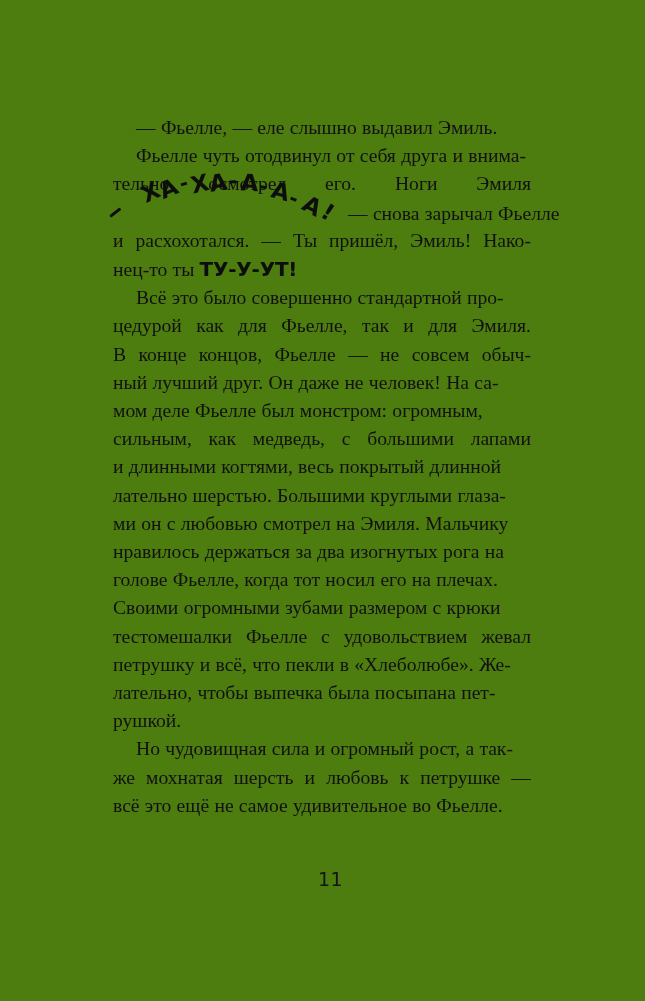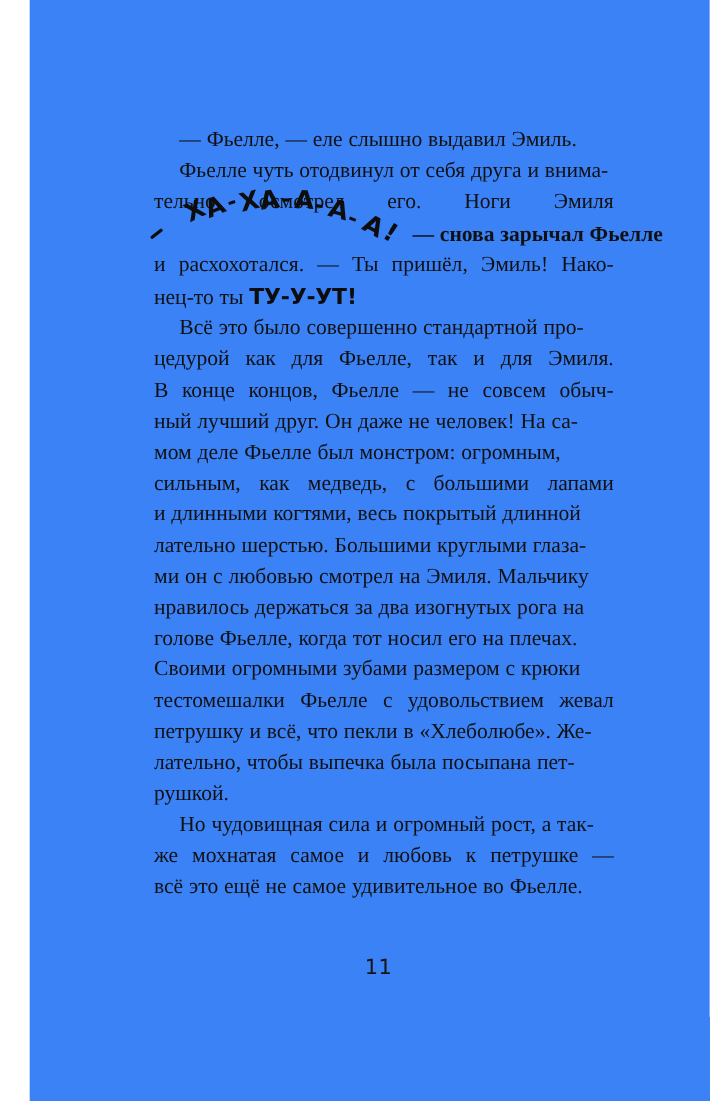--- a/index.html
+++ b/index.html
@@ -13,22 +13,21 @@
     position: relative;
     overflow: hidden;
     font-family: "Liberation Serif", "DejaVu Serif", serif;
     color: #111111;
     -webkit-font-smoothing: antialiased;
   }
 
   .page {
     position: absolute;
     inset: 0;
-    background: #3b82f6;
-    margin-left: 27px;
+    background: #4d7c0f;
   }
 
   .text-column {
     position: absolute;
     left: 113px;
     top: 114px;
     width: 418px;
   }
 
   .para {
@@ -89,21 +88,20 @@
     background: #0d0d0d;
     transform: rotate(-38deg);
     border-radius: 1px;
   }
   .shout-tail {
     position: absolute;
     left: 212px;
     top: 1px;
     font-size: 19.6px;
     white-space: nowrap;
-    font-weight: bold;
   }
 
   
   .tuut {
     font-family: "DejaVu Sans", "Liberation Sans", sans-serif;
     font-weight: bold;
     font-size: 20px;
     letter-spacing: -0.01em;
     color: #0d0d0d;
   }
@@ -222,21 +220,21 @@
       <span class="line">петрушку и всё, что пекли в «Хлеболюбе». Же-</span>
       <span class="line">лательно, чтобы выпечка была посыпана пет-</span>
       <span class="line">рушкой.</span>
     </p>
 
     <p class="para">
       <span class="line indent">Но чудовищная сила и огромный рост, а так-</span>
       <span class="line justify">
         <span>же</span>
         <span>мохнатая</span>
-        <span>самое</span>
+        <span>шерсть</span>
         <span>и</span>
         <span>любовь</span>
         <span>к</span>
         <span>петрушке</span>
         <span>—</span>
       </span>
       <span class="line">всё это ещё не самое удивительное во Фьелле.</span>
     </p>
 
   </div>

